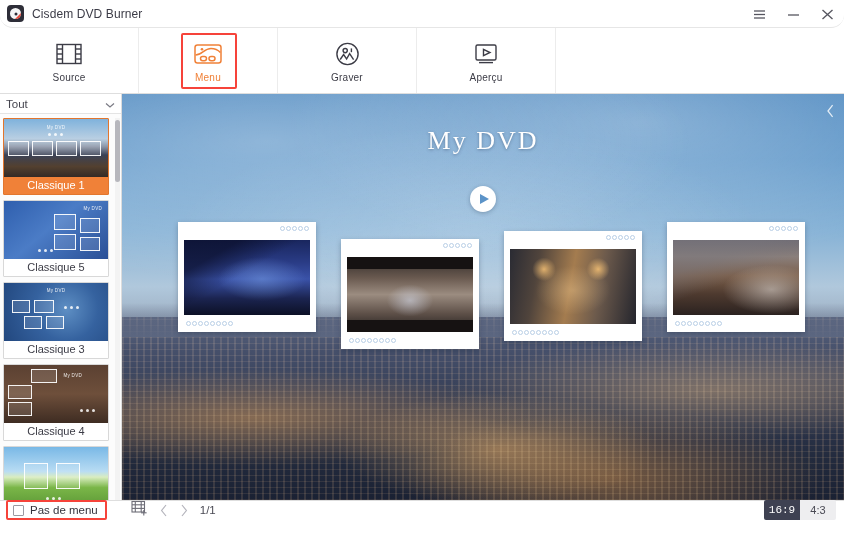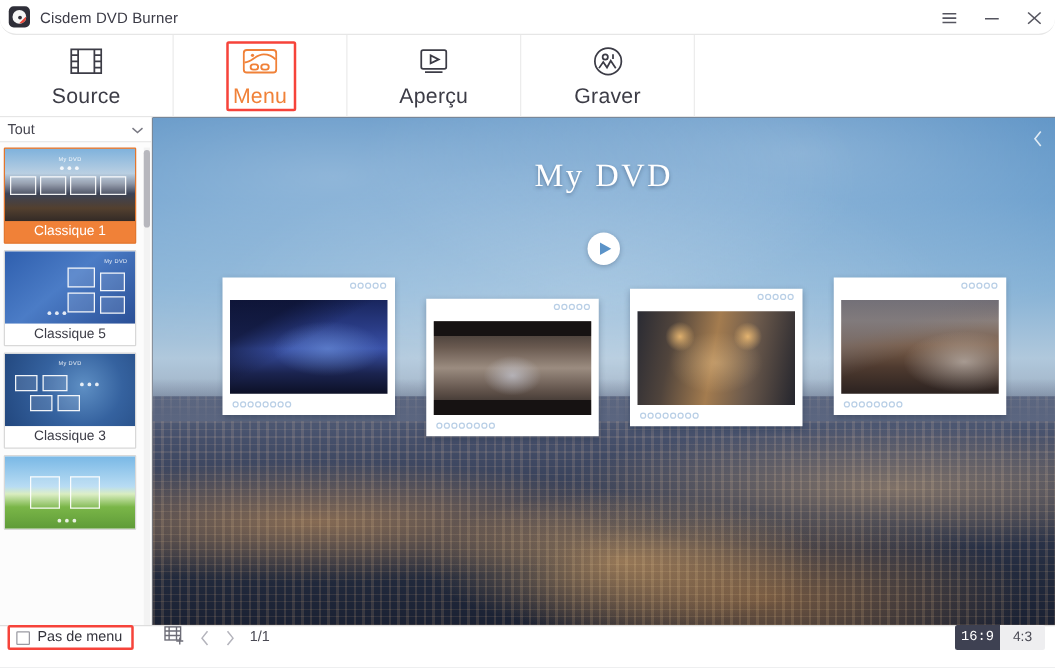--- a/index.html
+++ b/index.html
@@ -73,21 +73,21 @@
   .tool-tab {
     width: 139px; flex: 0 0 139px;
     display: flex; flex-direction: column;
     align-items: center; justify-content: center;
     border-right: 1px solid #ececec;
     position: relative;
     color: #3c3c46;
     gap: 3px;
   }
   .tool-tab .tab-ico { height: 30px; display:flex; align-items:center; justify-content:center; }
-  .tool-tab .tab-lbl { font-size: 17px; letter-spacing: .2px; }
+  .tool-tab .tab-lbl { font-size: 10px; letter-spacing: .2px; }
   .tool-tab.active { color: #f08138; }
   .tool-tab .sel-box {
     display: none;
     position: absolute; left: 42px; top: 5px;
     width: 56px; height: 56px;
     border: 2px solid #f6433a;
     border-radius: 2px;
   }
   .tool-tab.active .sel-box { display: block; }
   .toolbar .spacer { flex: 1 1 auto; }
@@ -390,44 +390,44 @@
           <rect x="15" y="13.5" width="6" height="4.2" rx="2.1"></rect>
         </g>
           </svg>
       </div>
       <div class="tab-lbl">Menu</div>
       <div class="sel-box"></div>
     </div>
 
     <div class="tool-tab">
       <div class="tab-ico">
-        <svg width="26" height="22" viewBox="0 0 26 22">
-            <g fill="none" stroke="#3c3c46" stroke-width="1.4">
-          <rect x="3" y="2" width="20" height="15" rx="1.5"></rect>
-          <path d="M10.5 6.3 L17 9.5 L10.5 12.7 Z"></path>
-          <line x1="6" y1="19.6" x2="20" y2="19.6"></line>
-        </g>
-          </svg>
-      </div>
-      <div class="tab-lbl">Aperçu</div>
-
-    </div>
-
-    <div class="tool-tab">
-      <div class="tab-ico">
         <svg width="25" height="24" viewBox="0 0 25 24">
             <g fill="none" stroke="#3c3c46" stroke-width="1.4">
           <circle cx="12.5" cy="12" r="10.6"></circle>
           <circle cx="10.2" cy="8.6" r="2.1"></circle>
           <path d="M5.2 17.5 L8.6 12.6 L11.6 17 L14.6 11.6 L18.6 17.6"></path>
           <line x1="16.4" y1="6.4" x2="16.4" y2="10.2"></line>
         </g>
           </svg>
       </div>
       <div class="tab-lbl">Graver</div>
+
+    </div>
+
+    <div class="tool-tab">
+      <div class="tab-ico">
+        <svg width="26" height="22" viewBox="0 0 26 22">
+            <g fill="none" stroke="#3c3c46" stroke-width="1.4">
+          <rect x="3" y="2" width="20" height="15" rx="1.5"></rect>
+          <path d="M10.5 6.3 L17 9.5 L10.5 12.7 Z"></path>
+          <line x1="6" y1="19.6" x2="20" y2="19.6"></line>
+        </g>
+          </svg>
+      </div>
+      <div class="tab-lbl">Aperçu</div>
 
     </div>
 
     <div class="spacer"></div>
   </div>
 
   <div class="body-row">
 
     <div class="sidebar">
 
@@ -486,20 +486,35 @@
             <div class="mbox" style="left:42px; top:33px; width:18px; height:13px;"></div>
             <div class="mini-dots" style="left:60px; top:23px;">
                 <i></i>
                 <i></i>
                 <i></i>
               </div>
           </div>
           <div class="tname">Classique 3</div>
         </div>
 
+        <div class="tpl">
+          <div class="thumb">
+            <div class="art art-4"></div>
+            <div class="mini-dvd" style="top:8px; left:auto; right:26px; text-align:right;">My DVD</div>
+            <div class="mbox" style="left:27px; top:4px;  width:26px; height:14px;"></div>
+            <div class="mbox" style="left:4px;  top:20px; width:24px; height:14px;"></div>
+            <div class="mbox" style="left:4px;  top:37px; width:24px; height:14px;"></div>
+            <div class="mini-dots" style="left:76px; top:44px;">
+                <i></i>
+                <i></i>
+                <i></i>
+              </div>
+          </div>
+          <div class="tname">Classique 4</div>
+        </div>
 
         <div class="tpl">
           <div class="thumb">
             <div class="art art-5"></div>
             <div class="mbox" style="left:20px; top:16px; width:24px; height:26px;"></div>
             <div class="mbox" style="left:52px; top:16px; width:24px; height:26px;"></div>
             <div class="mini-dots" style="left:42px; top:50px;">
                 <i></i>
                 <i></i>
                 <i></i>

